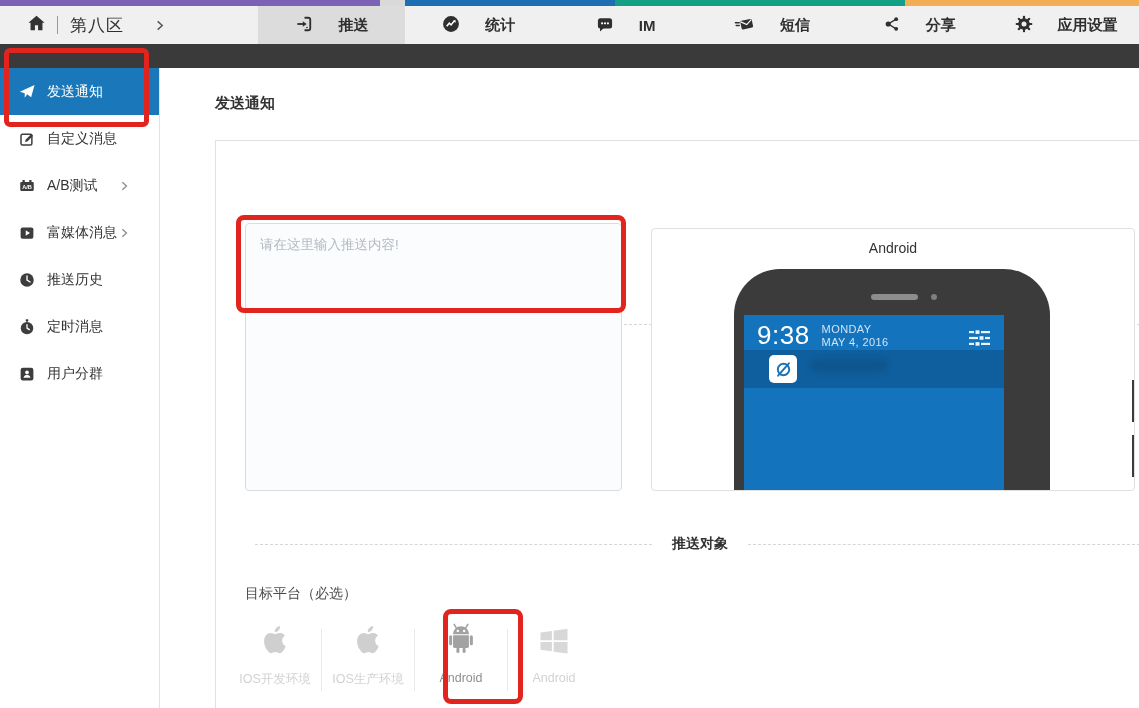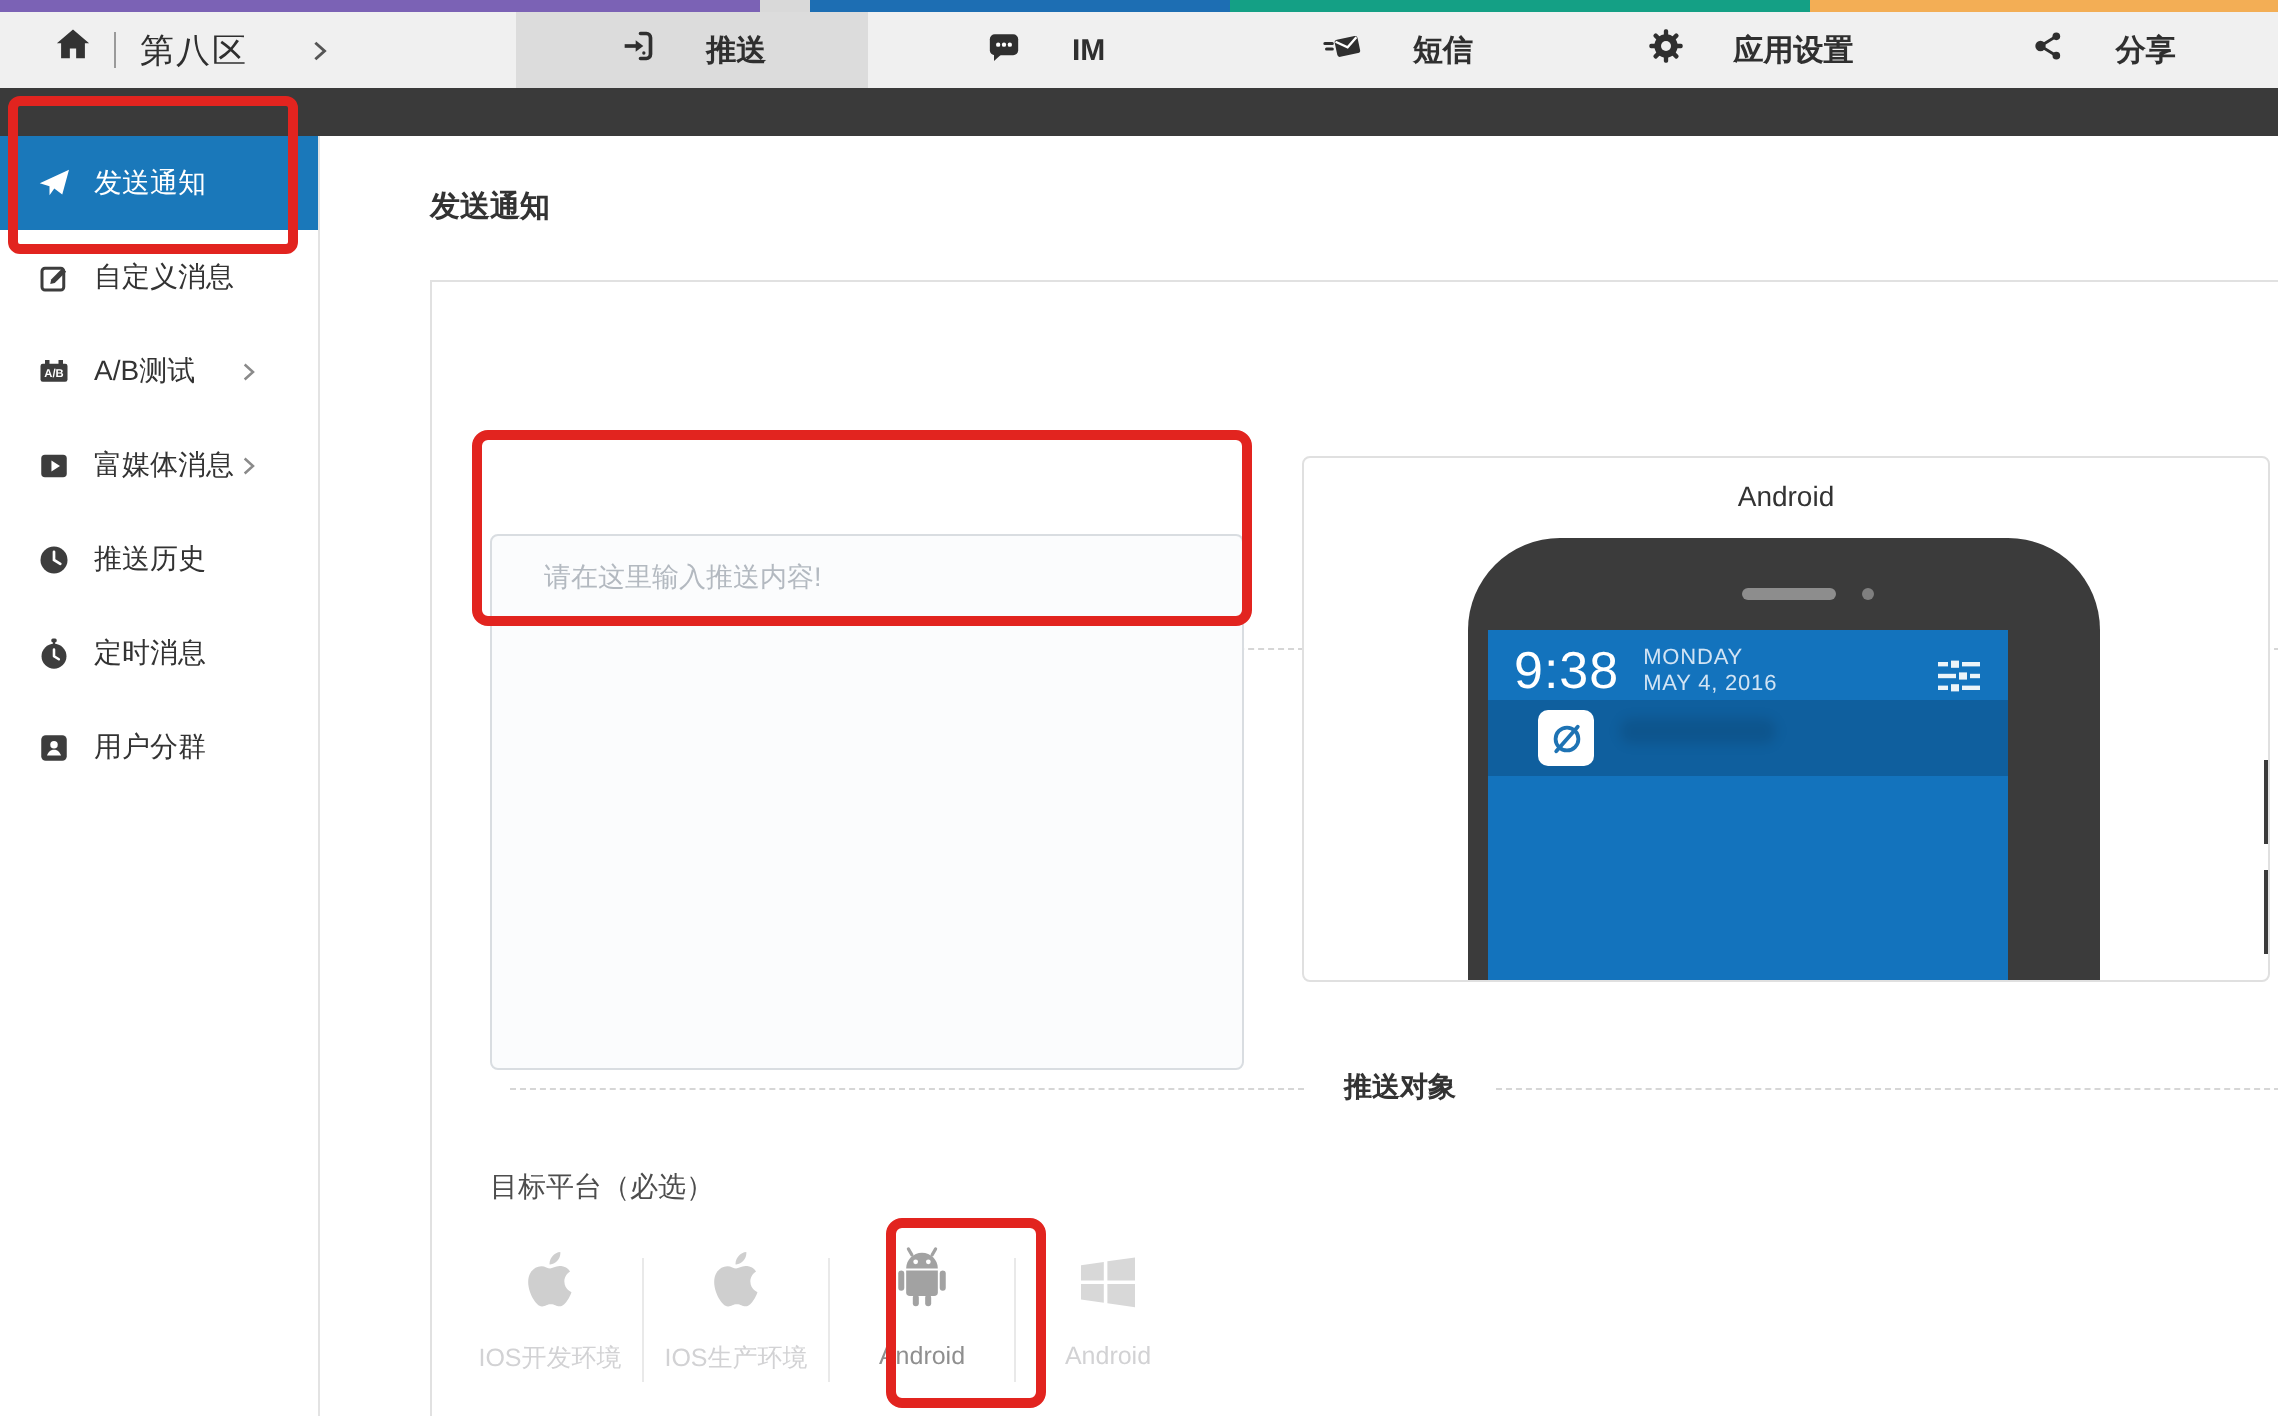--- a/index.html
+++ b/index.html
@@ -54,22 +54,22 @@
              display:flex; align-items:center; }
   .divider.d1 { top:175px; }
   .divider.d2 { top:395px; }
   .divider .dash-l { width:397px; border-top:1px dashed #d6d6d6; }
   .divider .dash-r { flex:1; border-top:1px dashed #d6d6d6; }
   .divider .dv-label { margin:0 20px; font-size:14px; font-weight:bold; color:#333; white-space:nowrap; }
 
   
   .composer { position:absolute; left:29px; top:82px; width:377px; height:268px;
               background:#fbfcfd; border:1px solid #d9dde1; border-radius:4px;
-              resize:none; padding:12px 26px; font-size:13.5px; color:#333; outline:none;
-              font-family:"Liberation Sans","DejaVu Sans",sans-serif;margin-top:44px; }
+              resize:none; padding:12px 14px; font-size:13.5px; color:#333; outline:none;
+              font-family:"Liberation Sans","DejaVu Sans",sans-serif; }
   .composer::placeholder { color:#b3b9c0; opacity:1; }
 
   
   .preview-card { position:absolute; left:435px; top:87px; width:484px; height:263px;
                   background:#fff; border:1px solid #e0e0e0; border-radius:4px; overflow:hidden; }
   .preview-title { position:absolute; left:0; top:11px; width:100%; text-align:center;
                    font-size:14px; color:#333; }
   .phone { position:absolute; left:82px; top:40px; width:316px; height:260px;
            background:#3b3b3b; border-radius:46px 46px 0 0; }
   .phone .speaker { position:absolute; left:137px; top:25px; width:47px; height:6px;
@@ -139,20 +139,30 @@
       <svg width="20" height="20" viewBox="0 0 24 24">
         <path d="M13.5 4.5H17A2.5 2.5 0 0 1 19.5 7v10a2.5 2.5 0 0 1-2.5 2.5h-3.5" fill="none" stroke="#2f2f2f" stroke-width="2.2" stroke-linecap="round"></path>
         <line x1="4" y1="12" x2="11.5" y2="12" stroke="#2f2f2f" stroke-width="2.2"></line>
         <polygon points="15.2,12 10.6,8.6 10.6,15.4" fill="#2f2f2f"></polygon>
         <circle cx="15.5" cy="16.2" r="1" fill="#2f2f2f"></circle>
       </svg>
     </span>
     <span>推送</span>
   </div>
 
+  <div class="tab">
+    <span>
+      <svg width="20" height="20" viewBox="0 0 24 24">
+        <circle cx="12" cy="12" r="9.5" fill="#2f2f2f"></circle>
+        <path d="M6.8 14.8l3.2-3.8 2.1 2.1 4.2-5.2" fill="none" stroke="#fff" stroke-width="1.9"></path>
+        <polygon points="17.4,6.8 17.6,10.4 14.5,8.8" fill="#fff"></polygon>
+      </svg>
+    </span>
+    <span>统计</span>
+  </div>
 
   <div class="tab">
     <span>
       <svg width="20" height="20" viewBox="0 0 24 24">
         <rect x="3.5" y="5" width="17" height="12.5" rx="3" fill="#2f2f2f"></rect>
         <polygon points="6,16.5 6,21 11,16.5" fill="#2f2f2f"></polygon>
         <circle cx="8.5" cy="11.2" r="1.3" fill="#fff"></circle>
         <circle cx="12" cy="11.2" r="1.3" fill="#fff"></circle>
         <circle cx="15.5" cy="11.2" r="1.3" fill="#fff"></circle>
       </svg>
@@ -164,48 +174,48 @@
     <span>
       <svg width="22" height="20" viewBox="0 0 26 24">
         <g transform="rotate(-12 15 12)">
           <rect x="8" y="7" width="14" height="10.5" rx="1.6" fill="#2f2f2f"></rect>
           <path d="M8.6 8l6.4 4.8L21.4 8" fill="none" stroke="#fff" stroke-width="1.4"></path>
         </g>
         <path d="M1.5 10.5h4.5M2.5 13.8h3.5" stroke="#2f2f2f" stroke-width="1.8" stroke-linecap="round"></path>
       </svg>
     </span>
     <span>短信</span>
+  </div>
+
+  <div class="tab">
+    <span>
+      <svg width="20" height="20" viewBox="0 0 24 24">
+        <path d="M7.5 12L17 6.2M7.5 12L17 17.8" stroke="#2f2f2f" stroke-width="1.7"></path>
+        <circle cx="7.5" cy="12" r="3.1" fill="#2f2f2f"></circle>
+        <circle cx="17" cy="6.2" r="2.3" fill="#2f2f2f"></circle>
+        <circle cx="17" cy="17.8" r="2.3" fill="#2f2f2f"></circle>
+      </svg>
+    </span>
+    <span>分享</span>
   </div>
 
   <div class="tab">
     <span>
       <svg width="20" height="20" viewBox="0 0 24 24">
         <g fill="#2f2f2f">
           <rect x="10.7" y="2" width="2.6" height="20" rx="1"></rect>
           <rect x="10.7" y="2" width="2.6" height="20" rx="1" transform="rotate(45 12 12)"></rect>
           <rect x="10.7" y="2" width="2.6" height="20" rx="1" transform="rotate(90 12 12)"></rect>
           <rect x="10.7" y="2" width="2.6" height="20" rx="1" transform="rotate(135 12 12)"></rect>
           <circle cx="12" cy="12" r="7"></circle>
         </g>
         <circle cx="12" cy="12" r="3" fill="#f0f0f0"></circle>
       </svg>
     </span>
     <span>应用设置</span>
-  </div>
-
-  <div class="tab">
-    <span>
-      <svg width="20" height="20" viewBox="0 0 24 24">
-        <path d="M7.5 12L17 6.2M7.5 12L17 17.8" stroke="#2f2f2f" stroke-width="1.7"></path>
-        <circle cx="7.5" cy="12" r="3.1" fill="#2f2f2f"></circle>
-        <circle cx="17" cy="6.2" r="2.3" fill="#2f2f2f"></circle>
-        <circle cx="17" cy="17.8" r="2.3" fill="#2f2f2f"></circle>
-      </svg>
-    </span>
-    <span>分享</span>
   </div>
 </div>
 
 <div class="darkbar"></div>
 
 <div class="bodyrow">
 
   <div class="sidebar">
     <div class="side-item active">
       <span class="sicon">

